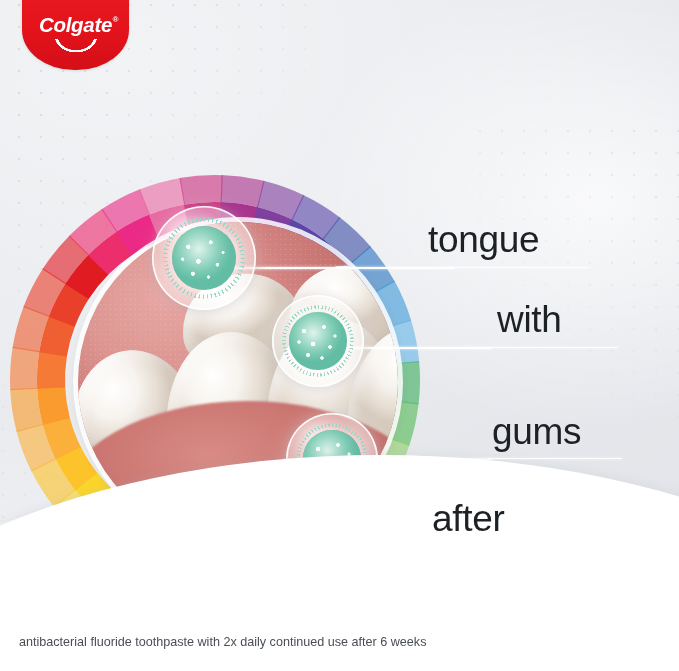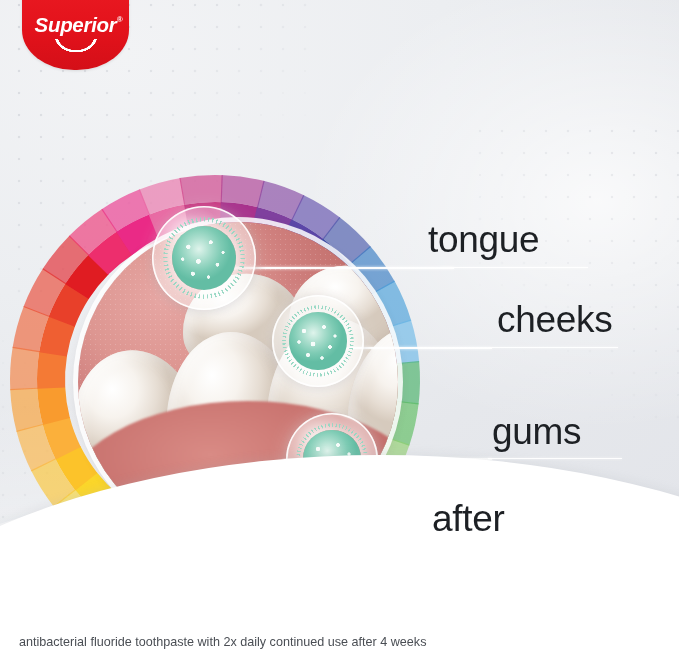--- a/index.html
+++ b/index.html
@@ -348,34 +348,34 @@
     <div class="germ"></div>
   </div>
   <div class="bub" style="left:200px;top:497px;width:98px;height:98px;">
     <div class="germ"></div>
   </div>
 
   <div class="swoosh2"></div>
   <div class="swoosh"></div>
 
   <div class="logo">
-    <div class="wordmark"><span>Superior</span><sup>®</sup></div>
+    <div class="wordmark"><span>Colgate</span><sup>®</sup></div>
     <div class="smile"></div>
   </div>
 
 
   <div class="lbl" style="left:428px;top:221px;">tongue</div>
   <div class="lblrule" style="left:440px;top:267px;width:148px;"></div>
 
-  <div class="lbl" style="left:497px;top:301px;">cheeks</div>
+  <div class="lbl" style="left:497px;top:301px;">with</div>
   <div class="lblrule" style="left:492px;top:347px;width:126px;"></div>
 
   <div class="lbl" style="left:492px;top:413px;">gums</div>
   <div class="lblrule" style="left:488px;top:458px;width:134px;"></div>
 
   <div class="lbl" style="left:432px;top:500px;">after</div>
   <div class="lblrule" style="left:428px;top:545px;width:144px;"></div>
 
   <div class="footnote">
-    <div>antibacterial fluoride toothpaste with 2x daily continued use after 4 weeks</div>
+    <div>antibacterial fluoride toothpaste with 2x daily continued use after 6 weeks</div>
   </div>
 
 </div>
 
 </body></html>

